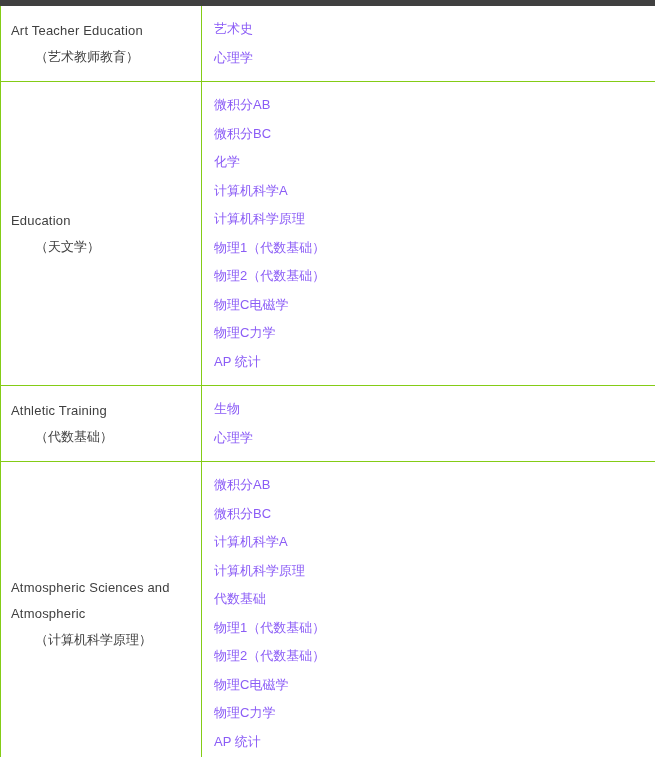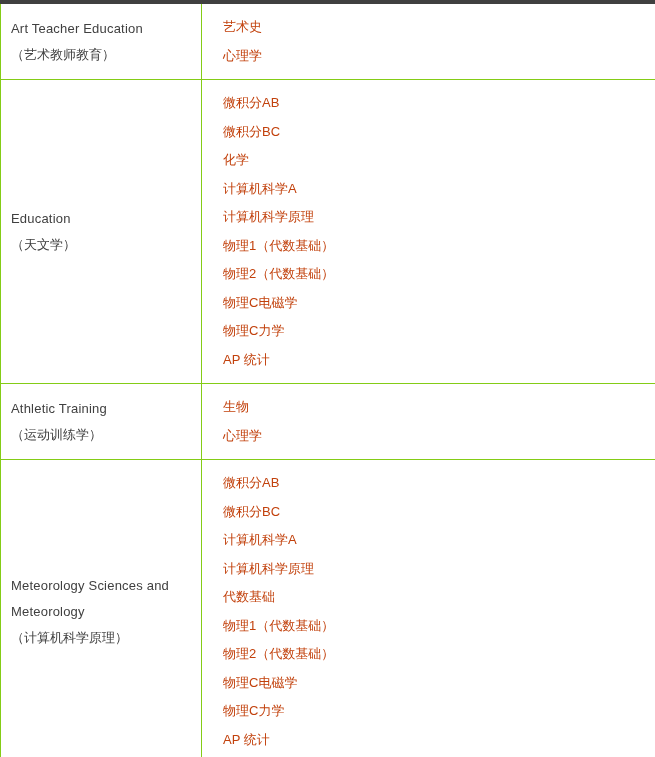--- a/index.html
+++ b/index.html
@@ -36,33 +36,33 @@
   .major-en {
     font-size: 13px;
     line-height: 26px;
     color: #404040;
     letter-spacing: 0.2px;
   }
   .major-cn {
     font-size: 13px;
     line-height: 26px;
     color: #404040;
+    margin-left: 24px;
   }
   .courses-cell {
     padding: 9px 8px 9px 12px;
   }
   .course-item {
     font-size: 13px;
     line-height: 28.5px;
-    color: #c2410c;
+    color: #8b5cf6;
     white-space: nowrap;
-    margin-left: 9px;
   }
   .row-top td {
-    border-top: 4px solid #404040;
+    border-top: 6px solid #404040;
   }
 </style>
 </head>
 <body>
 
 <table class="table">
   <tbody>
 
     <tr class="row-top">
       <td class="col-major">
@@ -99,35 +99,35 @@
           <div class="course-item">物理C力学</div>
           <div class="course-item">AP 统计</div>
         </div>
       </td>
     </tr>
 
     <tr>
       <td class="col-major">
         <div class="major-cell">
           <div class="major-en">Athletic Training</div>
-          <div class="major-cn">（运动训练学）</div>
+          <div class="major-cn">（代数基础）</div>
         </div>
       </td>
       <td class="col-courses">
         <div class="courses-cell">
           <div class="course-item">生物</div>
           <div class="course-item">心理学</div>
         </div>
       </td>
     </tr>
 
     <tr>
       <td class="col-major">
         <div class="major-cell">
-          <div class="major-en">Meteorology Sciences and Meteorology</div>
+          <div class="major-en">Atmospheric Sciences and Atmospheric</div>
           <div class="major-cn">（计算机科学原理）</div>
         </div>
       </td>
       <td class="col-courses">
         <div class="courses-cell">
           <div class="course-item">微积分AB</div>
           <div class="course-item">微积分BC</div>
           <div class="course-item">计算机科学A</div>
           <div class="course-item">计算机科学原理</div>
           <div class="course-item">代数基础</div>

